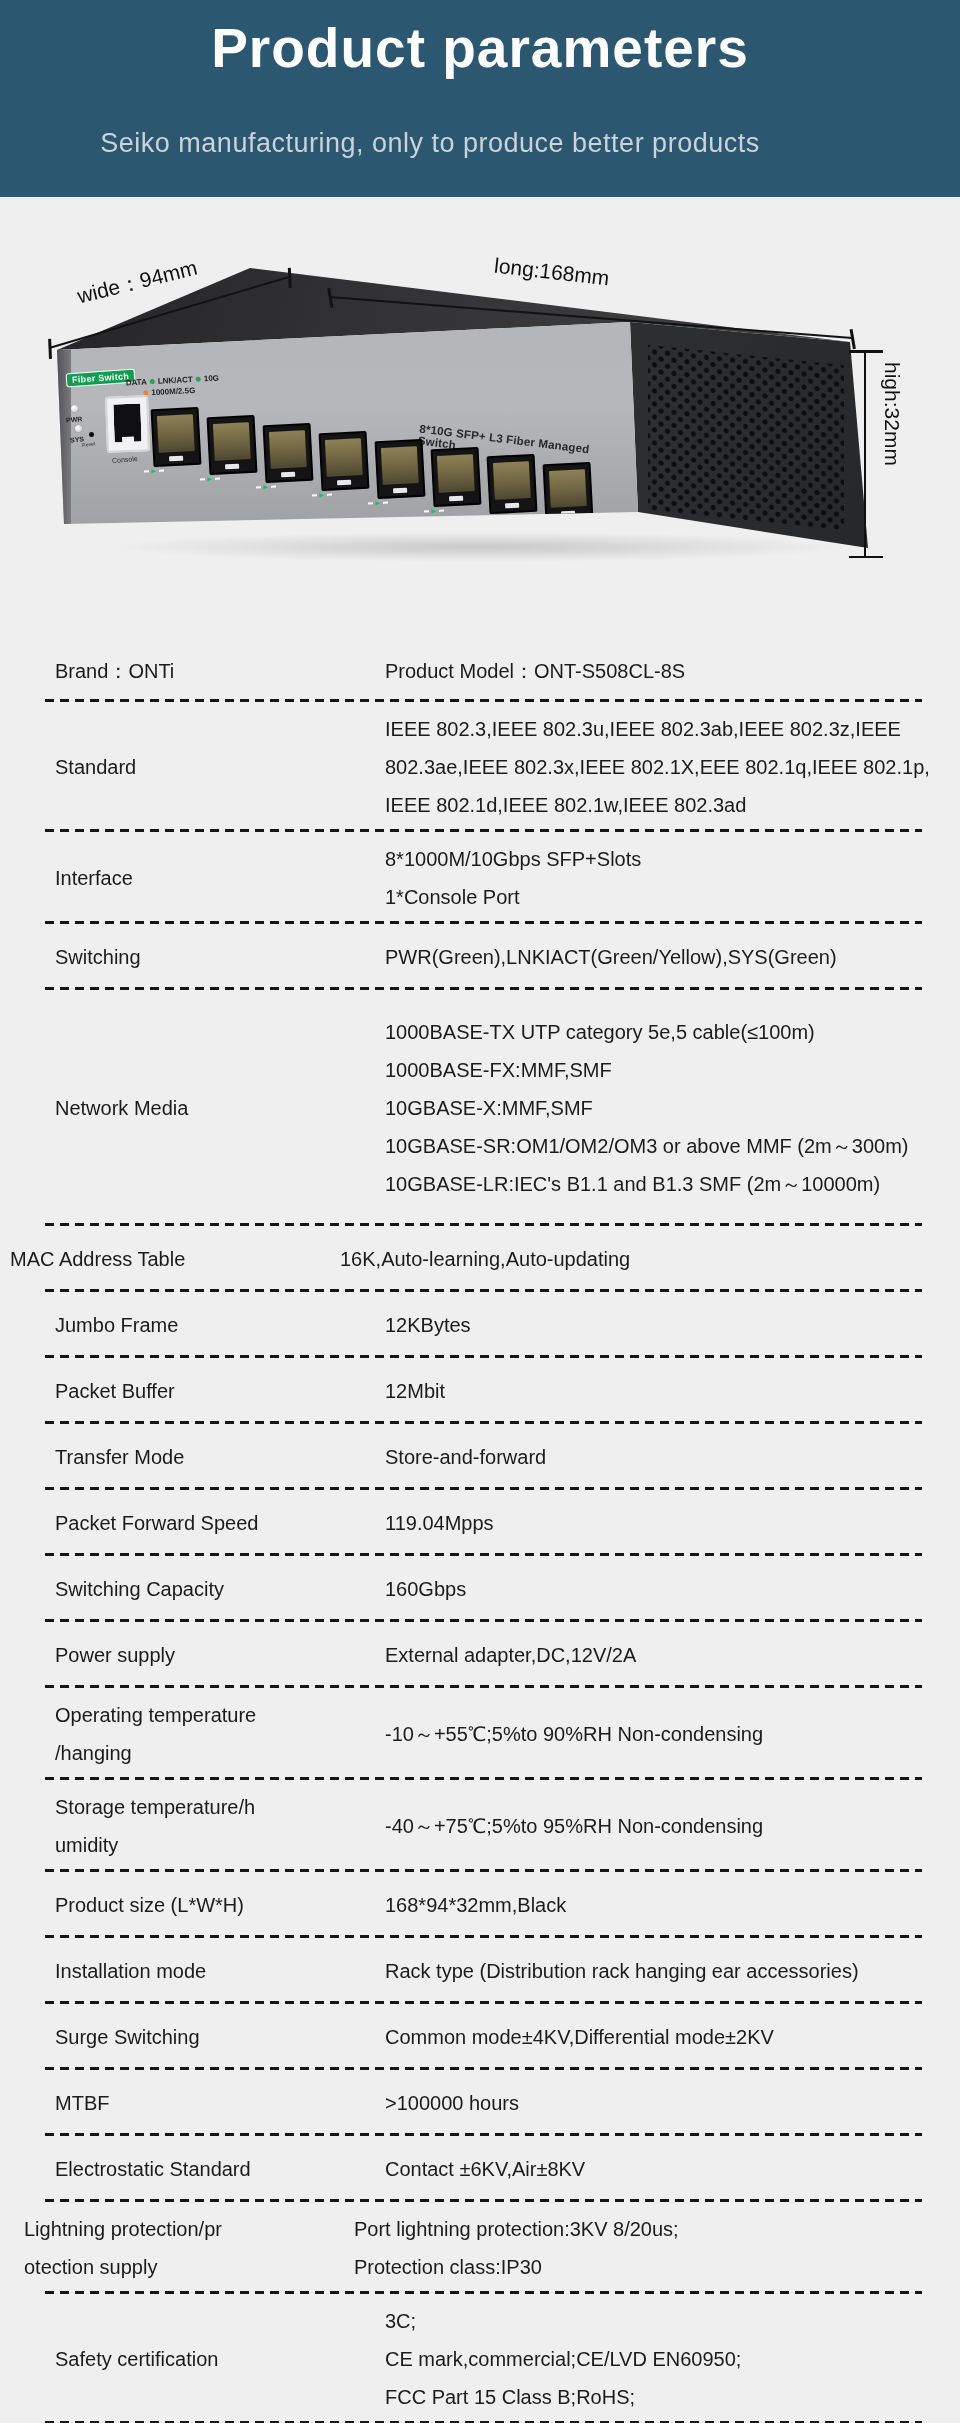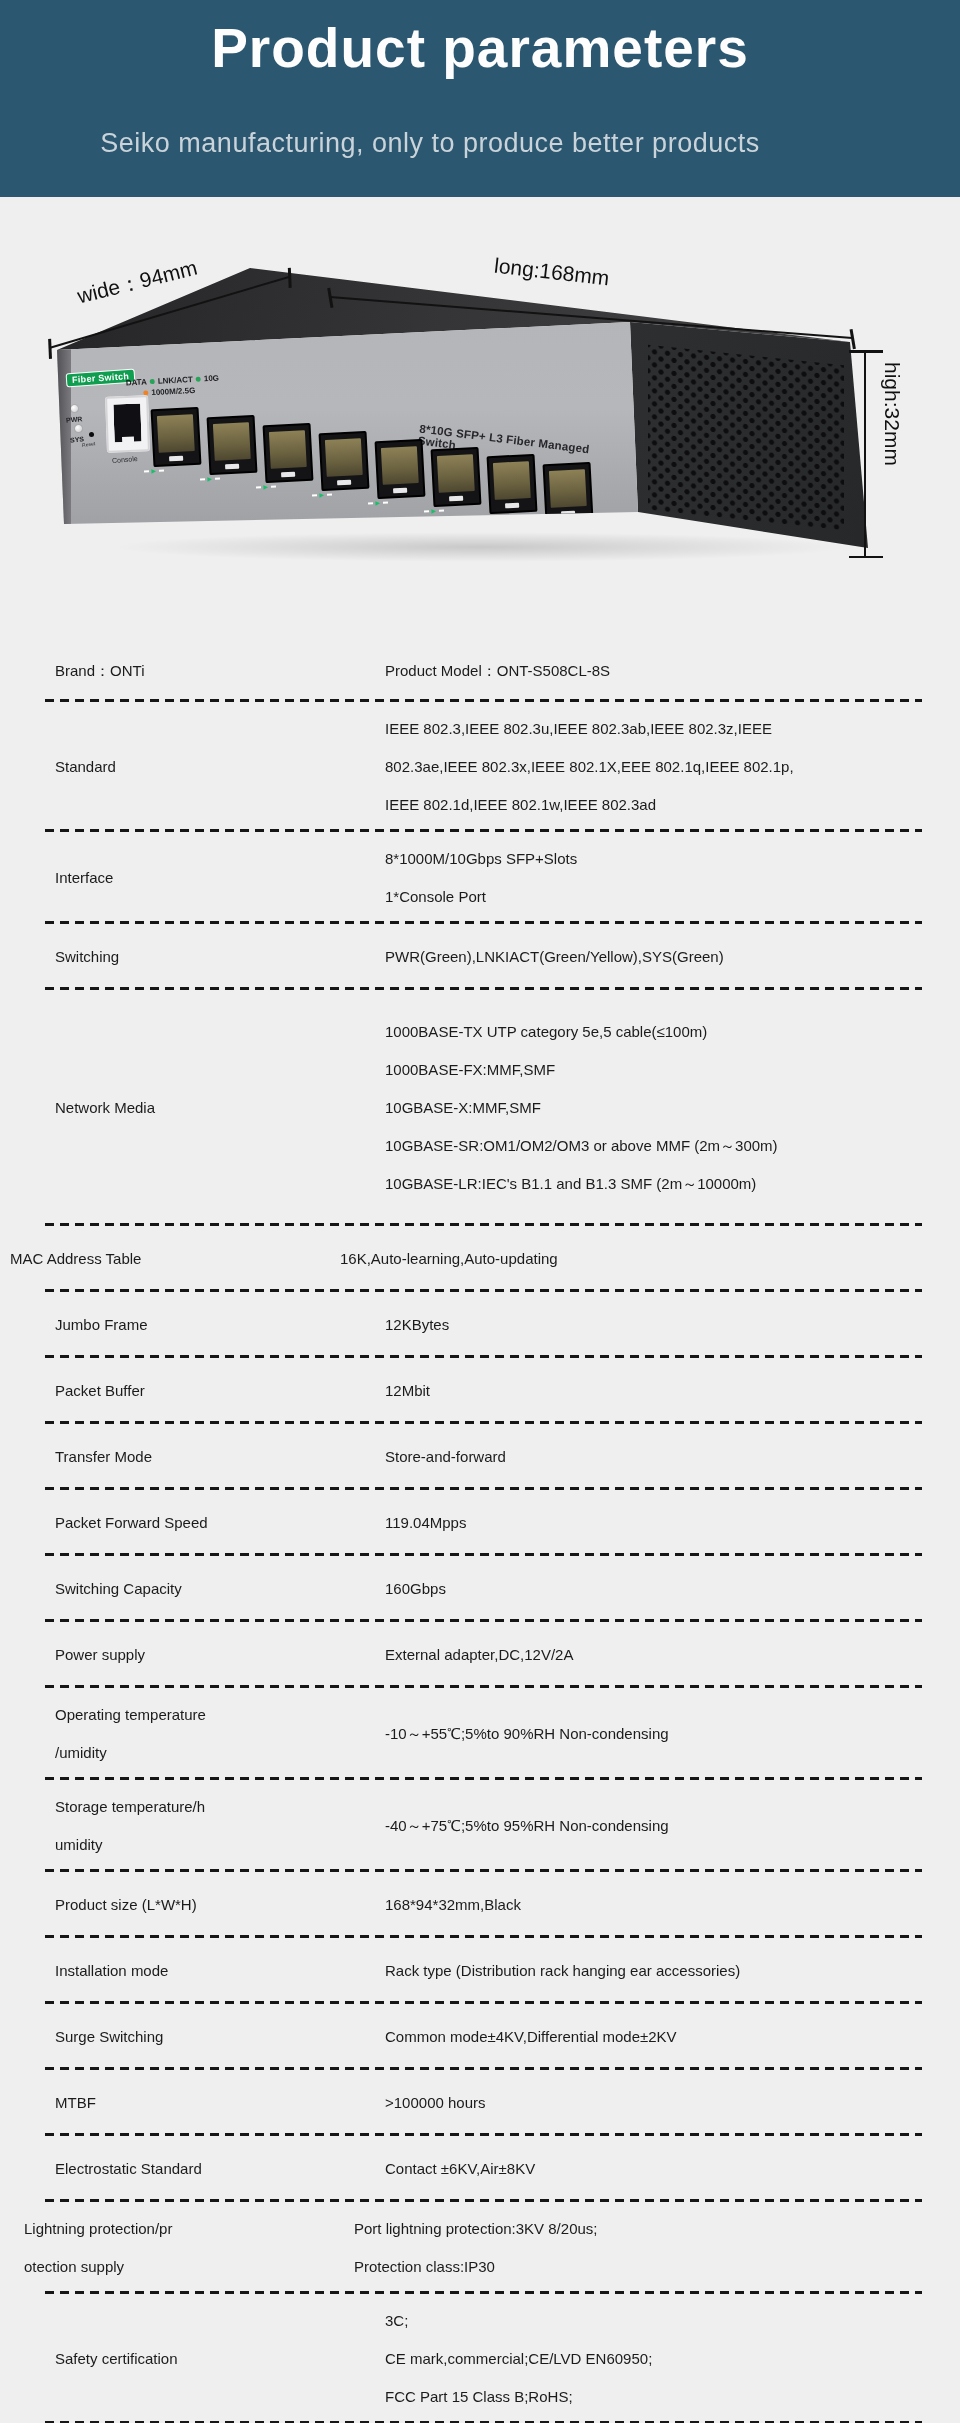--- a/index.html
+++ b/index.html
@@ -79,21 +79,21 @@
   .dim-text.wide{left:76px; top:118px; transform:rotate(-14deg);}
   .dim-text.long{left:494px; top:110px; transform:rotate(6.5deg);}
   .dim-text.high{left:880px; top:212px; writing-mode:vertical-rl; text-orientation:mixed;}
 
   
   .spec{position:absolute; left:0; top:640px; width:960px;}
   .spec-row{position:relative; display:grid; grid-template-columns:330px 1fr;
     align-items:center; padding-left:55px; box-sizing:border-box;}
   .spec-row::after{content:""; position:absolute; left:45px; right:38px; bottom:0; height:3px;
     background:repeating-linear-gradient(90deg,#161616 0 9px,transparent 9px 15px);}
-  .spec-label,.spec-value{font-size:15px; color:#1b1b1b;}
+  .spec-label,.spec-value{font-size:20px; color:#1b1b1b;}
   .lab-line,.val-line{line-height:38px;}
   .brand-row{min-height:62px;}
   .pair b{font-weight:400;}
 </style>
 </head>
 <body>
 
 <div id="page">
 
   <div class="hero">
@@ -324,21 +324,21 @@
             <div class="lab-line">Power supply</div>
           </div>
     <div class="spec-value">
             <div class="val-line">External adapter,DC,12V/2A</div>
           </div>
   </div>
 
   <div class="spec-row" style="min-height: 92px;">
     <div class="spec-label">
             <div class="lab-line">Operating temperature</div>
-            <div class="lab-line">/umidity</div>
+            <div class="lab-line">/hanging</div>
           </div>
     <div class="spec-value">
             <div class="val-line">-10～+55℃;5%to 90%RH Non-condensing</div>
           </div>
   </div>
 
   <div class="spec-row" style="min-height: 92px;">
     <div class="spec-label">
             <div class="lab-line">Storage temperature/h</div>
             <div class="lab-line">umidity</div>

